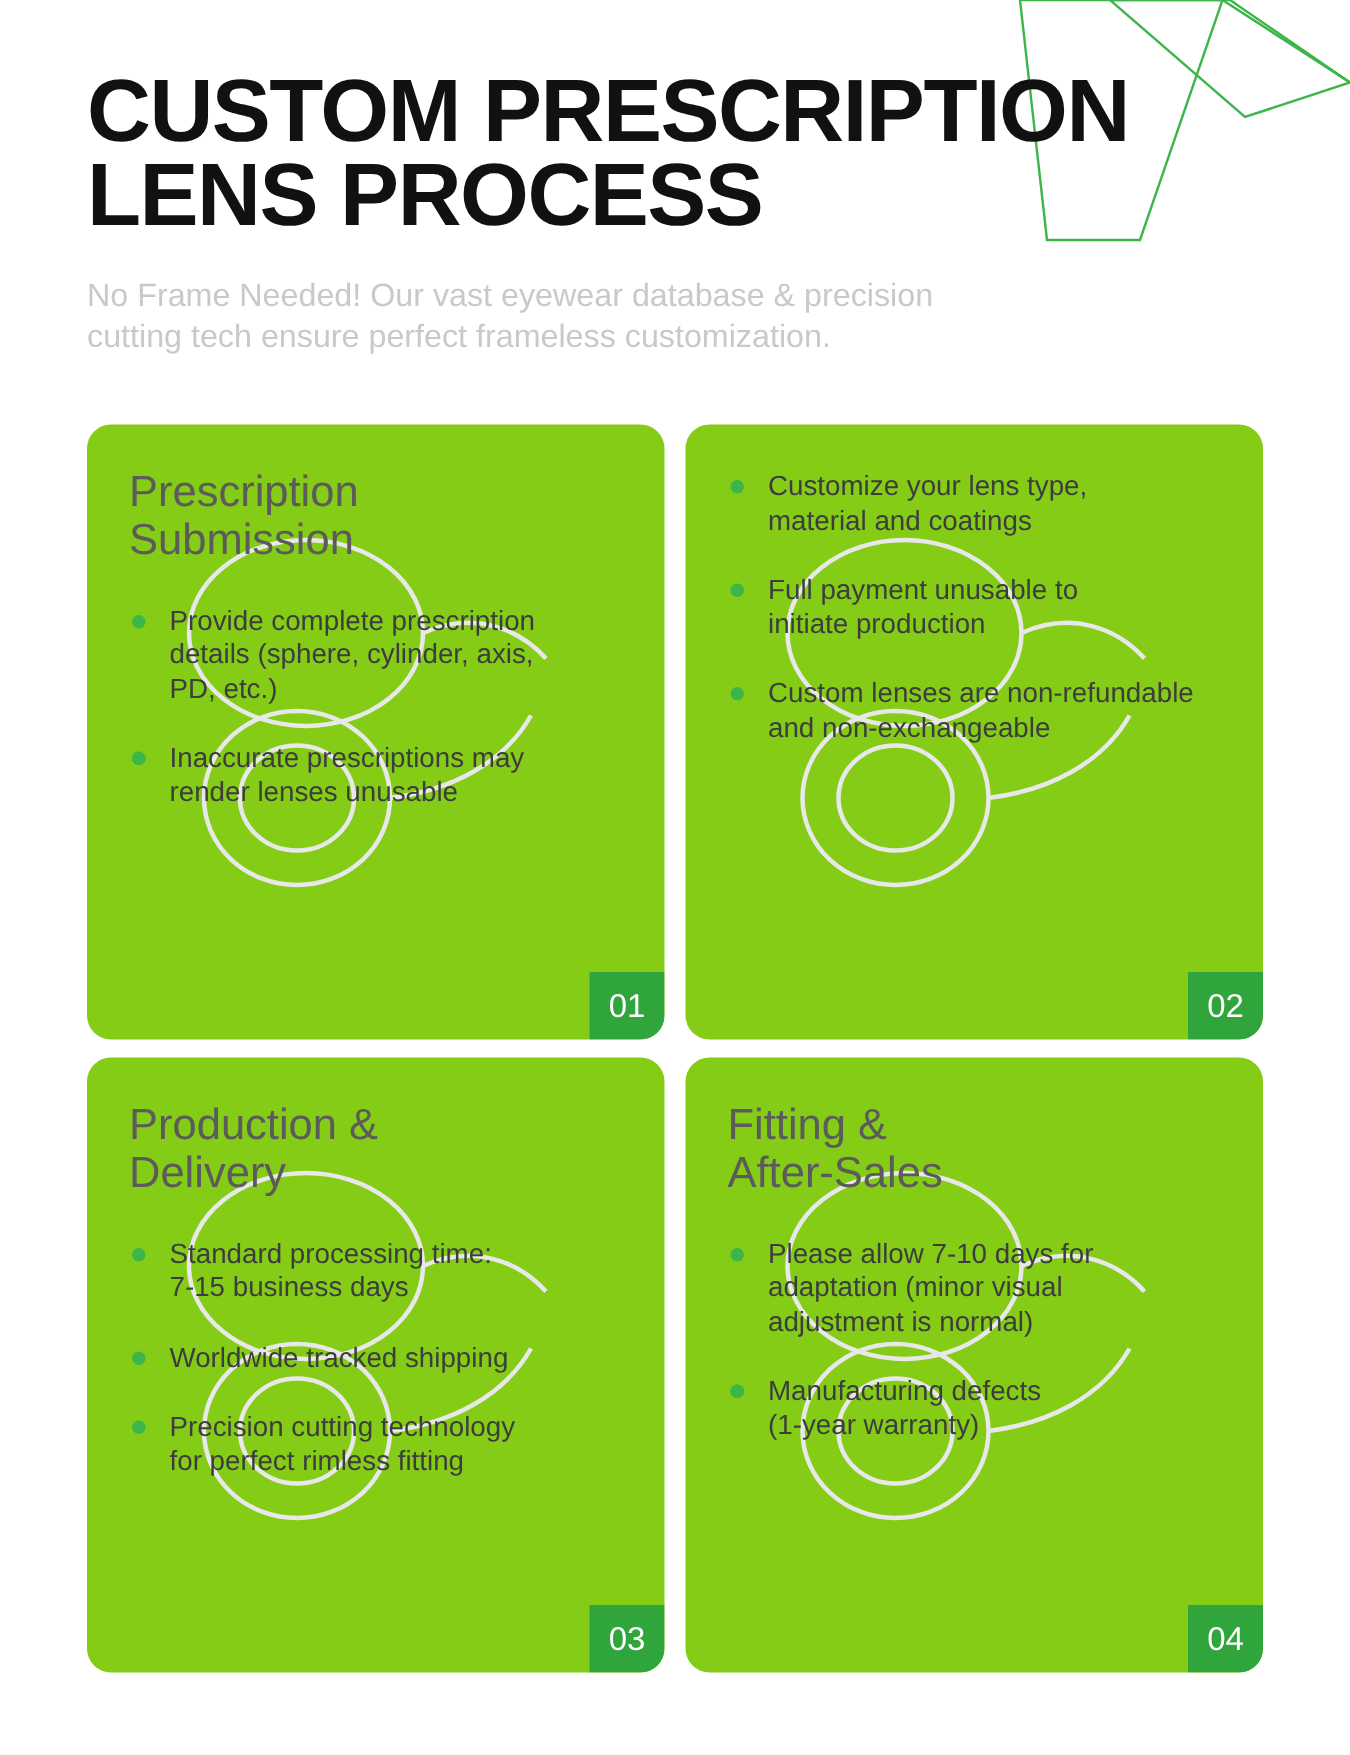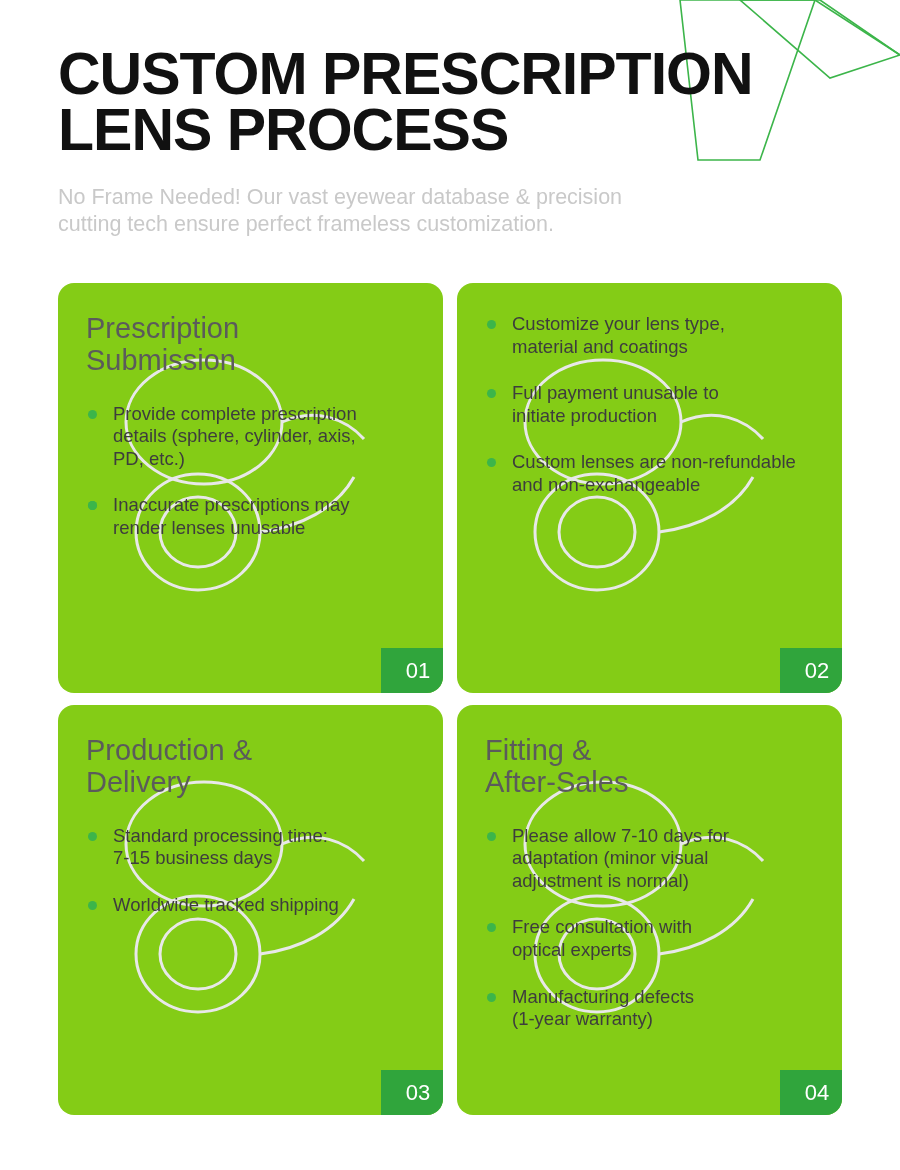--- a/index.html
+++ b/index.html
@@ -129,21 +129,20 @@
     bottom: 0px;
     width: 50px;
     height: 45px;
     background: #30a53c;
     color: #ffffff;
     font-size: 22px;
     display: flex;
     align-items: center;
     justify-content: center;
     z-index: 3;
-    padding-left: 12px;
   }
 </style>
 </head>
 <body>
 
 <svg class="deco-arrow" viewBox="0 0 290 190">
   <path d="M70 0 L205 0 L150 160 L88 160 Z" fill="none" stroke="#3cb54a" stroke-width="1.6"></path>
   <path d="M130 0 L210 0 L290 55 L220 78 Z" fill="none" stroke="#3cb54a" stroke-width="1.6"></path>
   <path d="M205 0 L290 55" fill="none" stroke="#3cb54a" stroke-width="1.6"></path>
 </svg>
@@ -209,42 +208,43 @@
       <path d="M174 205 C214 200 250 182 268 150" fill="none" stroke="#e8e8e8" stroke-width="3"></path>
       <ellipse cx="112" cy="205" rx="38" ry="35" fill="none" stroke="#e8e8e8" stroke-width="3"></ellipse>
     </svg>
     <div class="card-inner">
       <h2 class="card-title">Production &amp;
 Delivery</h2>
       <ul class="bullets">
         <li><span class="dot"></span><span>Standard processing time:
 7-15 business days</span></li>
         <li><span class="dot"></span><span>Worldwide tracked shipping</span></li>
+        <li class="gap-top"><span class="dot"></span><span>Precision cutting technology
+for perfect rimless fitting</span></li>
       </ul>
     </div>
     <div class="badge">03</div>
   </div>
 
   <div class="card">
     <svg class="card-bg" viewBox="0 0 330 290">
       <ellipse cx="118" cy="95" rx="78" ry="62" fill="none" stroke="#e8e8e8" stroke-width="3"></ellipse>
       <ellipse cx="112" cy="205" rx="62" ry="58" fill="none" stroke="#e8e8e8" stroke-width="3"></ellipse>
       <path d="M196 95 C230 80 260 92 278 112" fill="none" stroke="#e8e8e8" stroke-width="3"></path>
       <path d="M174 205 C214 200 250 182 268 150" fill="none" stroke="#e8e8e8" stroke-width="3"></path>
       <ellipse cx="112" cy="205" rx="38" ry="35" fill="none" stroke="#e8e8e8" stroke-width="3"></ellipse>
     </svg>
     <div class="card-inner">
       <h2 class="card-title">Fitting &amp;
 After-Sales</h2>
       <ul class="bullets">
         <li><span class="dot"></span><span>Please allow 7-10 days for
 adaptation (minor visual
 adjustment is normal)</span></li>
-        <li><span class="dot"></span><span>Free consultation with
-optical experts</span></li>
+        <li><span class="dot"></span></li>
         <li class="gap-top"><span class="dot"></span><span>Manufacturing defects
 (1-year warranty)</span></li>
       </ul>
     </div>
     <div class="badge">04</div>
   </div>
 
 </div>
 
 </body></html>

